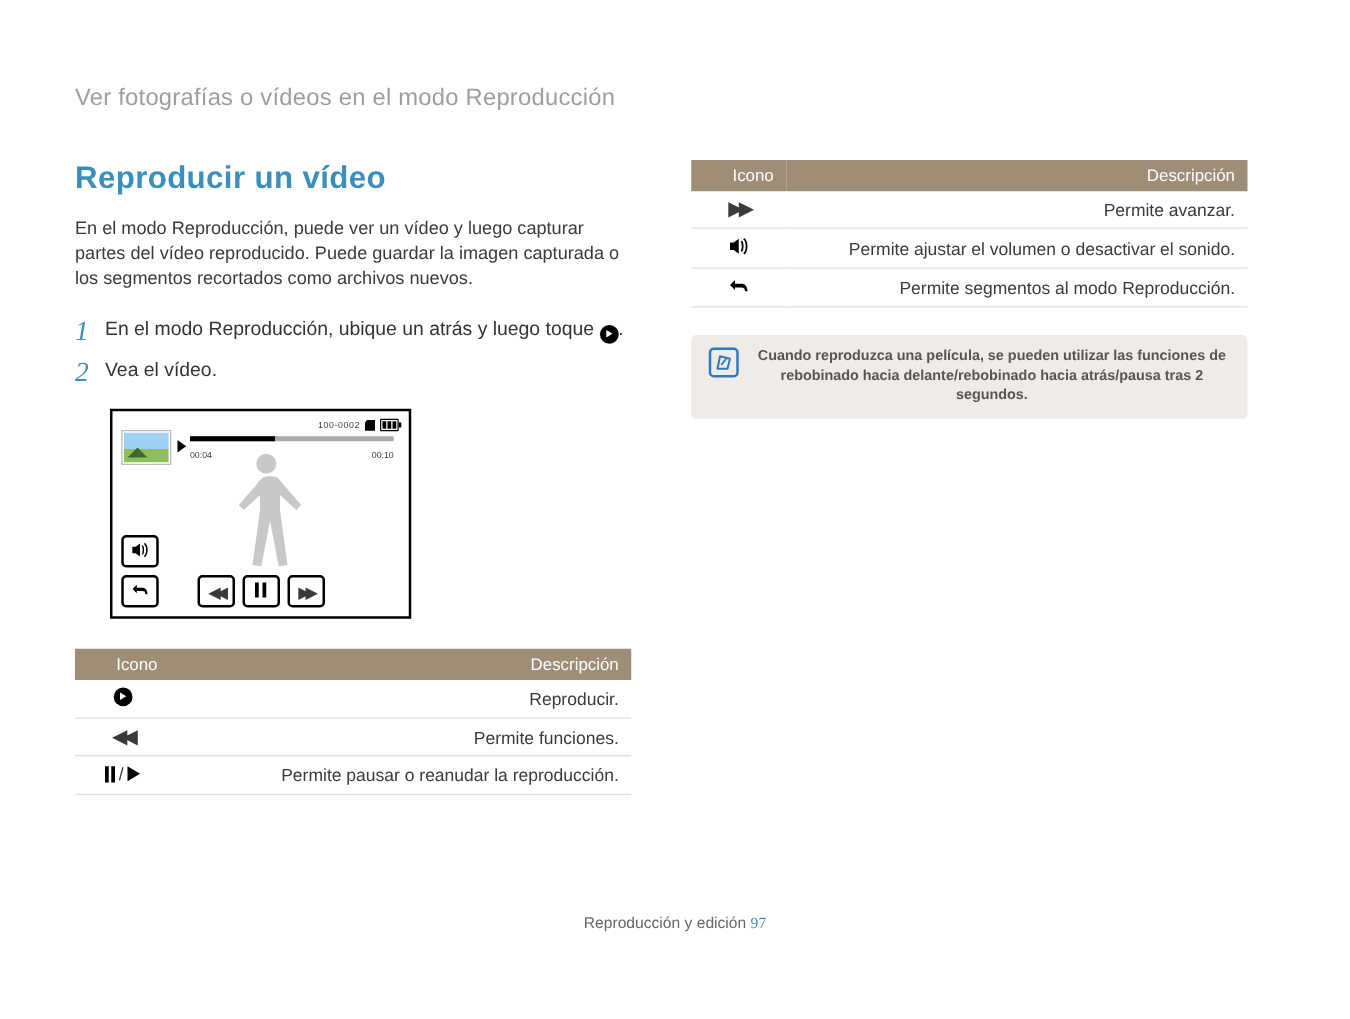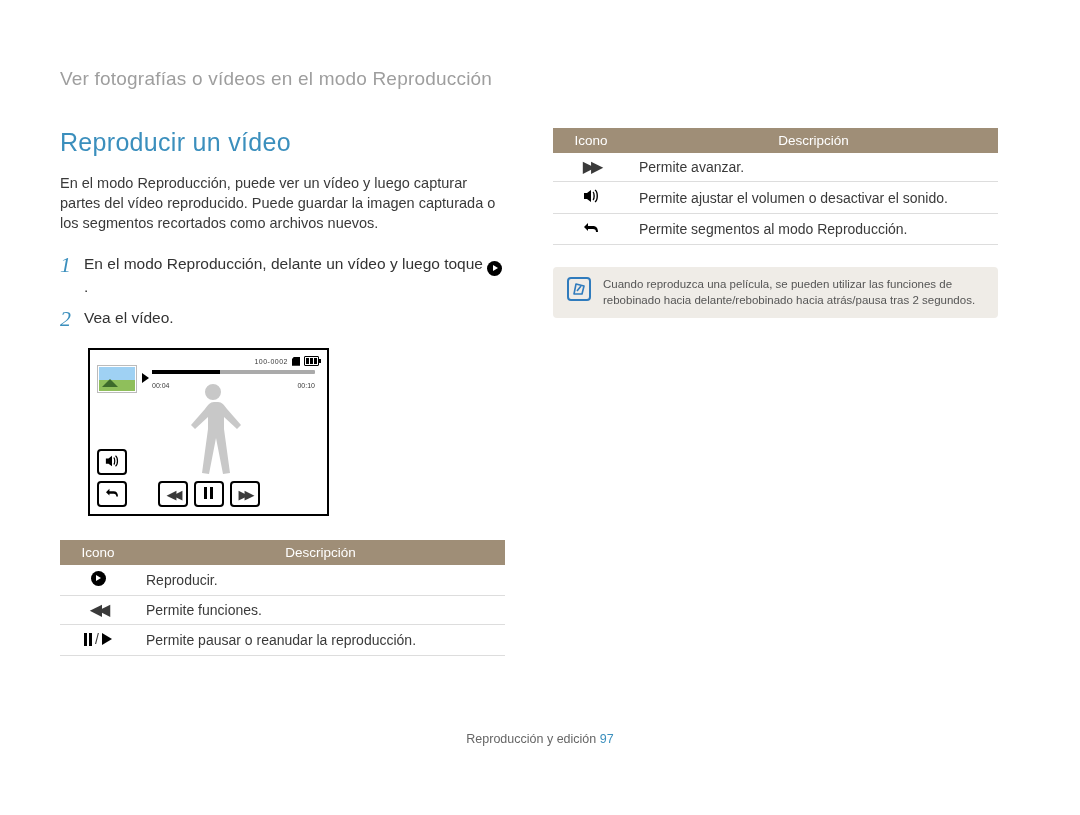--- a/index.html
+++ b/index.html
@@ -29,21 +29,21 @@
   }
   .columns {
     display: flex;
     gap: 48px;
   }
   .col {
     width: 445px;
   }
   h1.section-title {
     font-size: 25px;
-    font-weight: 400;
+    font-weight: 700;
     color: #3b8fbd;
     margin: 0 0 8px 0;
     letter-spacing: 0.3px;
   }
   p.intro {
     font-size: 14.5px;
     line-height: 1.38;
     margin: 16px 0 20px 0;
     color: #3a3a3a;
     font-weight: 300;
@@ -163,30 +163,31 @@
   
   .icon-table{
     width: 100%;
     border-collapse: collapse;
     font-size: 14px;
   }
   .icon-table th{
     background:#9f8e77;
     color:#fff;
     font-weight:400;
-    text-align:center;
+    text-align:right;
     padding:5px 10px;
     font-size:13.5px;
   }
   .icon-table th:first-child{width:56px;}
   .icon-table td{
     padding:6px 10px;
     border-bottom:1px solid #ddd;
     vertical-align:middle;
     font-weight:300;
+    text-align:right;
   }
   .icon-table td:first-child{text-align:center;}
   .ico{display:inline-flex;align-items:center;justify-content:center;height:16px;}
   .ico-play-circle{width:15px;height:15px;background:#000;border-radius:50%;position:relative;}
   .ico-play-circle::after{content:"";position:absolute;left:5.5px;top:4px;border-left:5px solid #fff;border-top:3.5px solid transparent;border-bottom:3.5px solid transparent;}
   .ico-rr,.ico-ff{font-size:16px;letter-spacing:-4px;line-height:1;}
   .ico-pp{display:inline-flex;align-items:center;gap:3px;}
   .ico-pp .pause{display:inline-flex;gap:2px;}
   .ico-pp .pause i{width:3px;height:13px;background:#000;display:block;}
   .ico-pp .slash{font-size:14px;}
@@ -204,50 +205,50 @@
     margin-top:22px;
     align-items:flex-start;
   }
   .note .badge{
     width:20px;height:20px;border:2px solid #2f7bbd;border-radius:4px;
     display:flex;align-items:center;justify-content:center;
     flex:0 0 20px;
   }
   .note .badge svg{width:14px;height:14px;}
   .note .note-text{
-    font-size:11.5px;line-height:1.35;color:#555;font-weight:400;
+    font-size:11.5px;line-height:1.35;color:#555;font-weight:700;text-align:center;
   }
 
   
   .footer{
     position:absolute;left:0;right:0;bottom:22px;text-align:center;
     font-size:12.5px;color:#666;font-weight:300;
   }
-  .footer .pg{color:#3b8fbd;}
+  .footer .pg{color:#3b8fbd;font-family:Liberation Serif, serif;}
 </style>
 </head>
 <body>
 
 <div class="page">
 
   <div class="breadcrumb">Ver fotografías o vídeos en el modo Reproducción</div>
 
   <div class="columns">
 
     <div class="col">
 
       <h1 class="section-title">Reproducir un vídeo</h1>
 
       <p class="intro">En el modo Reproducción, puede ver un vídeo y luego capturar partes del vídeo reproducido. Puede guardar la imagen capturada o los segmentos recortados como archivos nuevos.</p>
 
       <ol class="steps">
         <li>
           <span class="step-num">1</span>
           <span class="step-text">
-            <span>En el modo Reproducción, delante un vídeo y luego toque </span>
+            <span>En el modo Reproducción, ubique un atrás y luego toque </span>
             <span class="inline-play"></span><span>.</span>
           </span>
         </li>
         <li>
           <span class="step-num">2</span>
           <span class="step-text">Vea el vídeo.</span>
         </li>
       </ol>
 
       <div class="screen">

